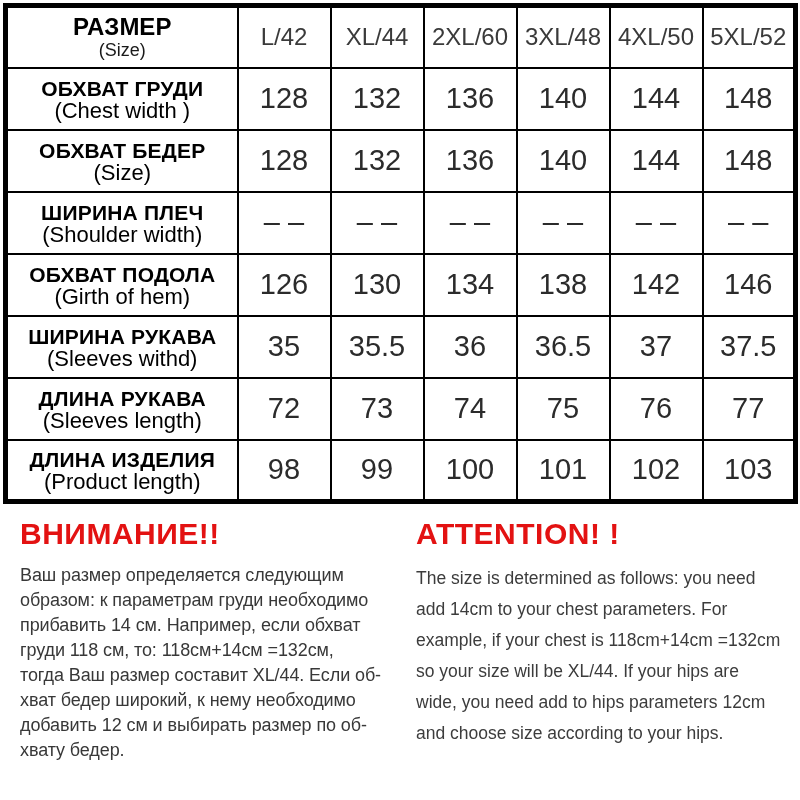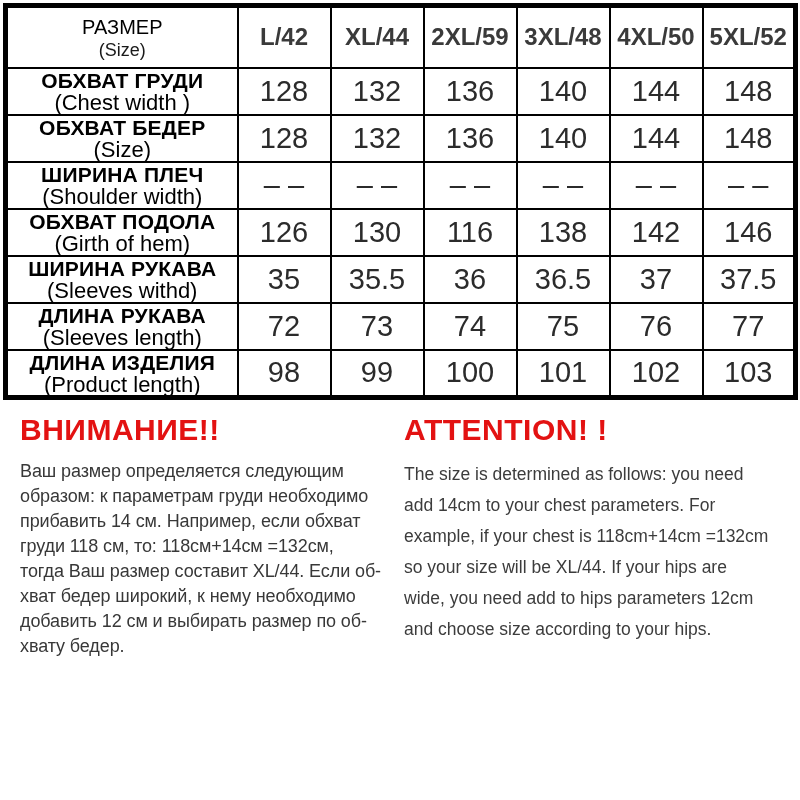--- a/index.html
+++ b/index.html
@@ -23,33 +23,33 @@
   table.size-table col.c-label{width:232px;}
   table.size-table col.c-size{width:93px;}
   table.size-table th, table.size-table td{
     border:2px solid #000;
     text-align:center;
     vertical-align:middle;
     padding:0;
     background:#fff;
   }
   thead tr{height:62px;}
-  tbody tr{height:47px;}
-  .hdr-label{font-size:20px;font-weight:normal;color:#000;line-height:26px;}
+  tbody tr{height:62px;}
+  .hdr-label{font-size:24px;font-weight:bold;color:#000;line-height:26px;}
   .hdr-sublabel{font-size:18px;font-weight:normal;color:#1a1a1a;line-height:21px;}
-  .size-cell{font-size:24px;font-weight:bold;color:#3a3a3a;}
+  .size-cell{font-size:24px;font-weight:normal;color:#3a3a3a;}
   .row-label{font-size:21px;font-weight:bold;color:#000;line-height:24px;letter-spacing:.2px;}
   .row-sublabel{font-size:22px;font-weight:normal;color:#000000;line-height:20px;text-align:center;}
   .value-cell{font-size:29px;font-weight:normal;color:#2b2b2b;}
 
   
   .notes{
     display:flex;
     padding:14px 5px 0 20px;
-    gap:12px;
+    gap:24px;
     box-sizing:border-box;
   }
   .note{box-sizing:border-box;}
   .note-ru{width:372px;}
   .note-en{width:379px;}
   .note-heading{
     margin:0 0 13px 0;
     font-size:30px;
     font-weight:bold;
     line-height:32px;
@@ -88,21 +88,21 @@
     </colgroup>
     <thead>
       <tr id="header-row">
         <th>
           <div class="hdr-label">РАЗМЕР</div>
           <div class="hdr-sublabel">(Size)</div>
         </th>
 
       <th class="size-cell">L/42</th>
           <th class="size-cell">XL/44</th>
-          <th class="size-cell">2XL/59</th>
+          <th class="size-cell">2XL/60</th>
           <th class="size-cell">3XL/48</th>
           <th class="size-cell">4XL/50</th>
           <th class="size-cell">5XL/52</th>
         </tr>
     </thead>
     <tbody id="table-body">
 
     <tr>
           <th>
             <div class="row-label">ОБХВАТ ГРУДИ</div>
@@ -139,21 +139,21 @@
           <td class="value-cell">– –</td>
           <td class="value-cell">– –</td>
         </tr>
         <tr>
           <th>
             <div class="row-label">ОБХВАТ ПОДОЛА</div>
             <div class="row-sublabel">(Girth of hem)</div>
           </th>
           <td class="value-cell">126</td>
           <td class="value-cell">130</td>
-          <td class="value-cell">116</td>
+          <td class="value-cell">134</td>
           <td class="value-cell">138</td>
           <td class="value-cell">142</td>
           <td class="value-cell">146</td>
         </tr>
         <tr>
           <th>
             <div class="row-label">ШИРИНА РУКАВА</div>
             <div class="row-sublabel">(Sleeves withd)</div>
           </th>
           <td class="value-cell">35</td>

